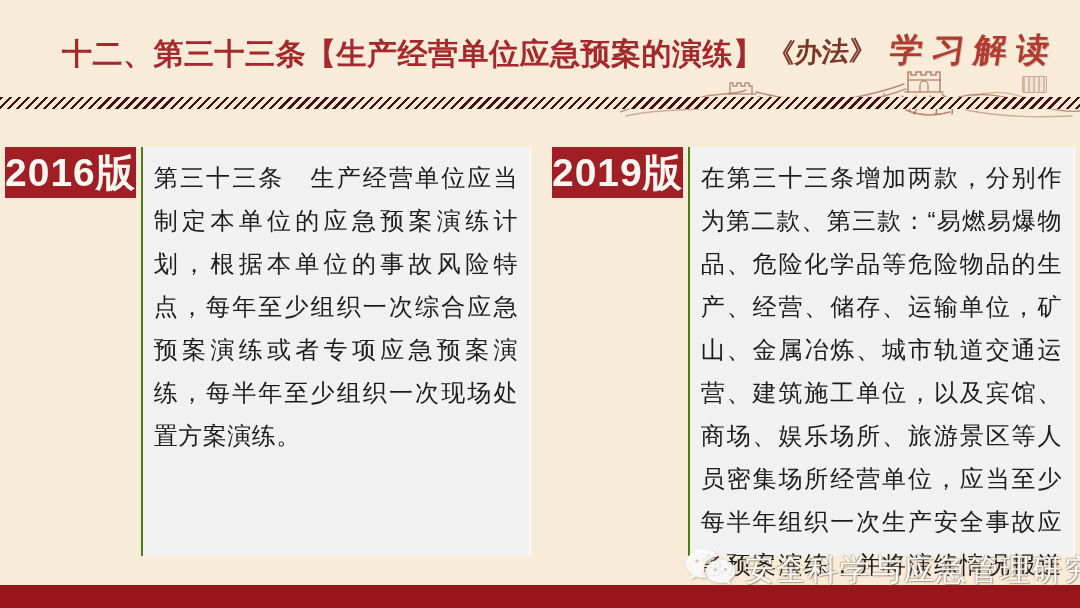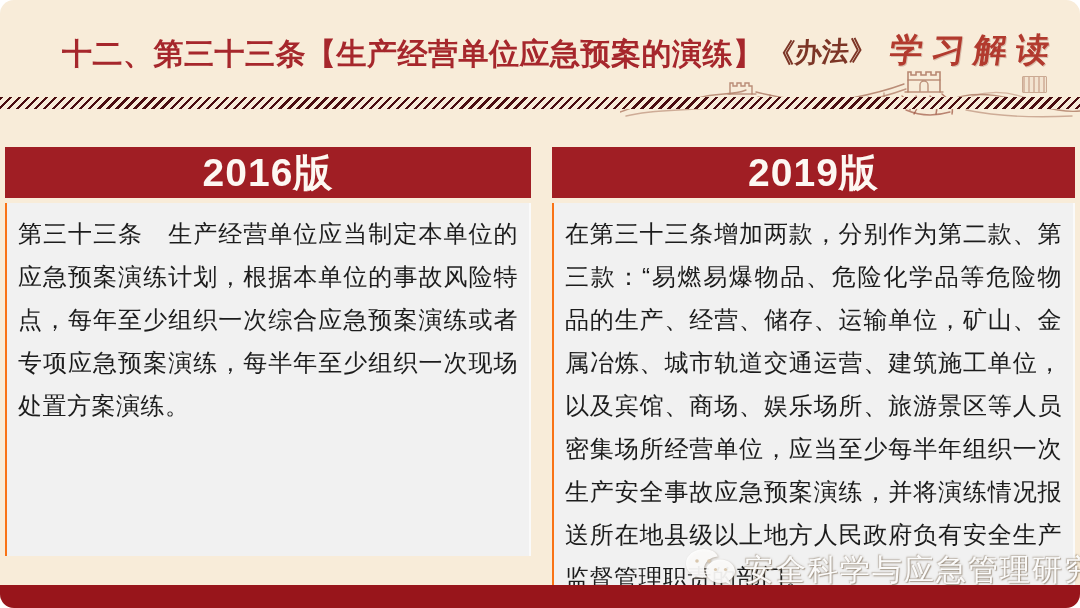--- a/index.html
+++ b/index.html
@@ -9,21 +9,20 @@
     --bottom-bar:#98151b;
     --panel-bg:#f1f1f1;
     --stripe:#4a0d10;
     --sepia:#b3826b;
   }
   html,body{margin:0;padding:0;}
   body{font-family:"Liberation Sans","DejaVu Sans",sans-serif;}
   .slide{
     position:relative;width:1080px;height:608px;overflow:hidden;
     background:var(--background);
-    border-radius:14px;
   }
   
   .title{
     position:absolute;left:62px;top:34px;width:700px;
     font-size:30px;font-weight:800;color:var(--title-red);
     letter-spacing:0.5px;white-space:nowrap;
   }
   .badge{
     position:absolute;left:768px;top:28px;white-space:nowrap;
     display:flex;align-items:baseline;gap:14px;
@@ -46,31 +45,31 @@
   }
   .zigzag{
     position:absolute;left:0;top:97px;width:1080px;height:12px;
     background:repeating-linear-gradient(135deg, var(--stripe) 0 2.4px, var(--background) 2.4px 6.4px);
   }
   
   .grid{
     position:absolute;left:5px;top:147px;width:1070px;height:409px;
     display:flex;gap:9px;
   }
-  .col{display:flex;flex-direction:column;gap:5px;}
+  .col{display:flex;flex-direction:row;gap:5px;}
   .col-left{width:532px;}
   .col-right{width:529px;padding-left:12px;}
   .colheader{
     height:51px;line-height:51px;background:var(--accent-red);
     color:#fdf7f2;font-size:39px;font-weight:800;text-align:center;
     letter-spacing:1px;
   }
   .panel{
     flex:1;background:var(--panel-bg);
-    border-left:2px solid #f97316;border-right:2px solid #fafafa;
+    border-left:2px solid #4d7c0f;border-right:2px solid #fafafa;
     padding:9px 11px 0 11px;box-sizing:border-box;
     font-size:24px;line-height:43px;color:#1c1c1c;
     text-align:justify;letter-spacing:0.5px;
   }
   
   .bottombar{
     position:absolute;left:0;bottom:0;width:1080px;height:23px;
     background:var(--bottom-bar);
   }
   .watermark{

